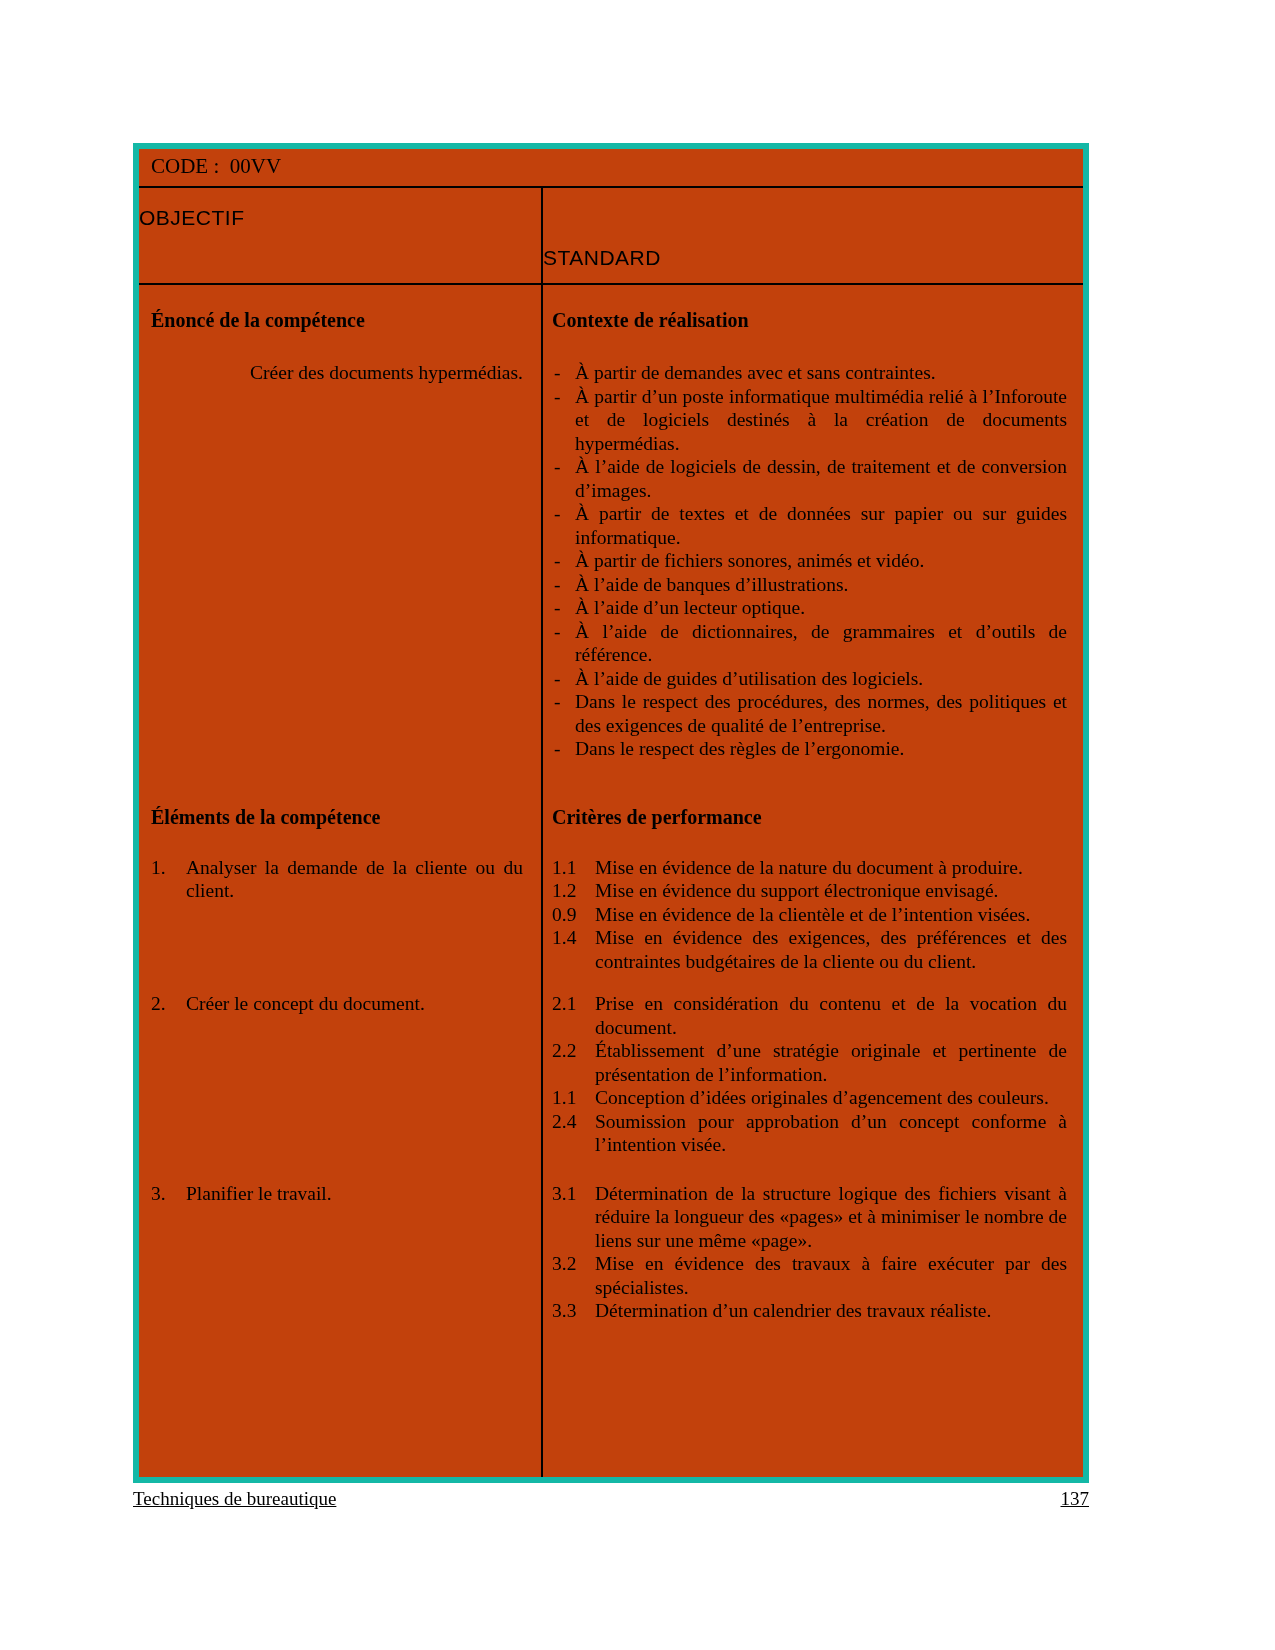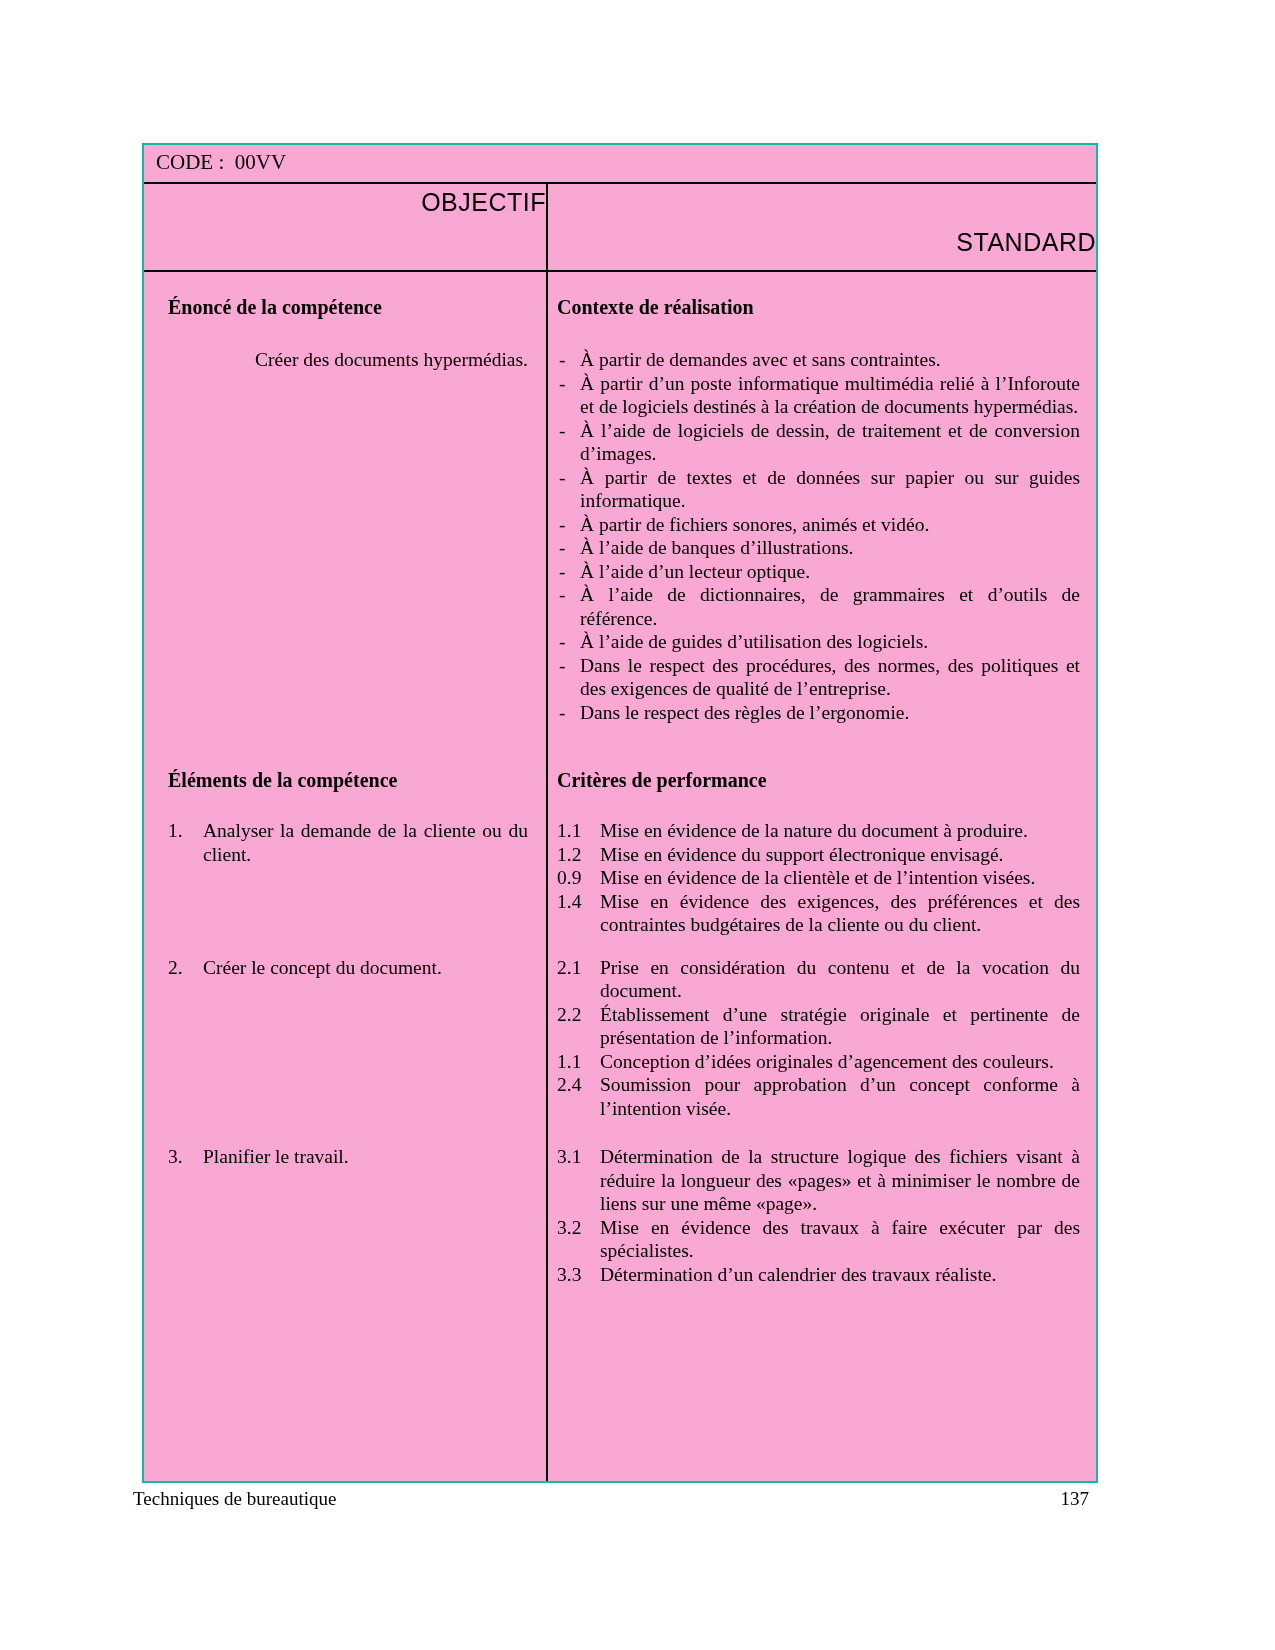--- a/index.html
+++ b/index.html
@@ -6,54 +6,54 @@
   html, body { background: #ffffff; }
   body {
     width: 1275px; height: 1650px;
     font-family: "Liberation Serif", "DejaVu Serif", serif;
     color: #000;
     position: relative;
   }
   .page { position: relative; width: 1275px; height: 1650px; background: #fff; }
 
   .doc-table {
-    position: absolute; left: 142px; top: 143px;
+    position: absolute; left: 133px; top: 143px;
     width: 956px; height: 1340px;
-    border: 2px solid #14b8a6;
+    border: 6px solid #14b8a6;
     display: flex; flex-direction: column;
-    background: #f9a8d4;
+    background: #c2410c;
   }
 
   .code-row {
     border-bottom: 2px solid #000;
     padding: 5px 12px 7px 12px;
     font-size: 21px;
   }
   .code-row span { white-space: pre; }
 
   .header-row { display: flex; border-bottom: 2px solid #000; }
   .header-cell {
-    text-align: right;
-    padding: 4px 0 13px 0;
-    font-size: 25px;
+    text-align: left;
+    padding: 18px 0 13px 0;
+    font-size: 21px;
     font-family: "Liberation Sans", sans-serif;
     letter-spacing: 0.5px;
   }
   .header-cell.left { width: 404px; border-right: 2px solid #000; }
   .header-cell.right { flex: 1; margin-top: 40px; }
 
   .content-grid {
     flex: 1;
     display: grid;
     grid-template-columns: 404px 1fr;
     grid-template-rows: auto auto auto auto auto auto 1fr;
     font-size: 19.5px;
     line-height: 23.5px;
   }
-  .lcell { border-right: 2px solid #000; padding-left: 12px; padding-right: 18px; margin-left: 12px; }
+  .lcell { border-right: 2px solid #000; padding-left: 12px; padding-right: 18px; }
   .rcell { padding-left: 9px; padding-right: 16px; }
 
   .pt-a { padding-top: 23px; }   
   .pt-b { padding-top: 29px; }   
   .pt-c { padding-top: 44px; }   
   .pt-d { padding-top: 27px; }   
   .pt-e { padding-top: 19px; }   
   .pt-f { padding-top: 25px; }   
 
   h3.sec-heading {
@@ -85,20 +85,21 @@
   }
   .elem-item .num { position: absolute; left: 0; top: 0; }
 
   .footer-row {
     position: absolute;
     left: 133px; top: 1488px;
     width: 956px;
     display: flex;
     align-items: flex-end;
     font-size: 19px;
+    text-decoration: underline;
   }
   .footer-row .f-left  { flex: 1; text-align: left; }
   .footer-row .f-center{ flex: 0 0 auto; text-align: center; }
   .footer-row .f-right { flex: 1; text-align: right; }
 </style>
 </head>
 <body>
 
 <div class="page">
 

